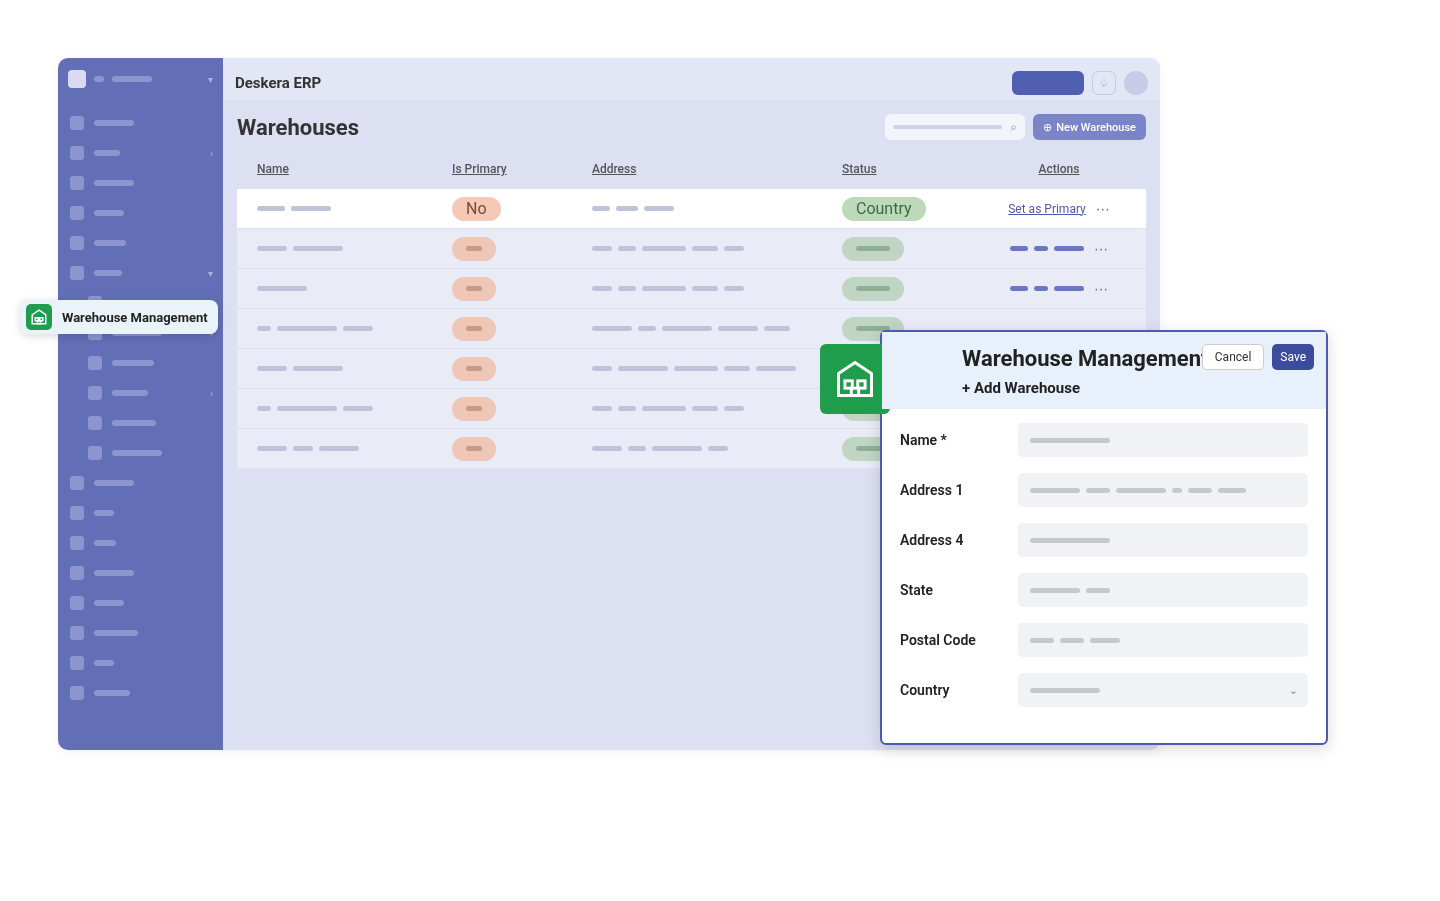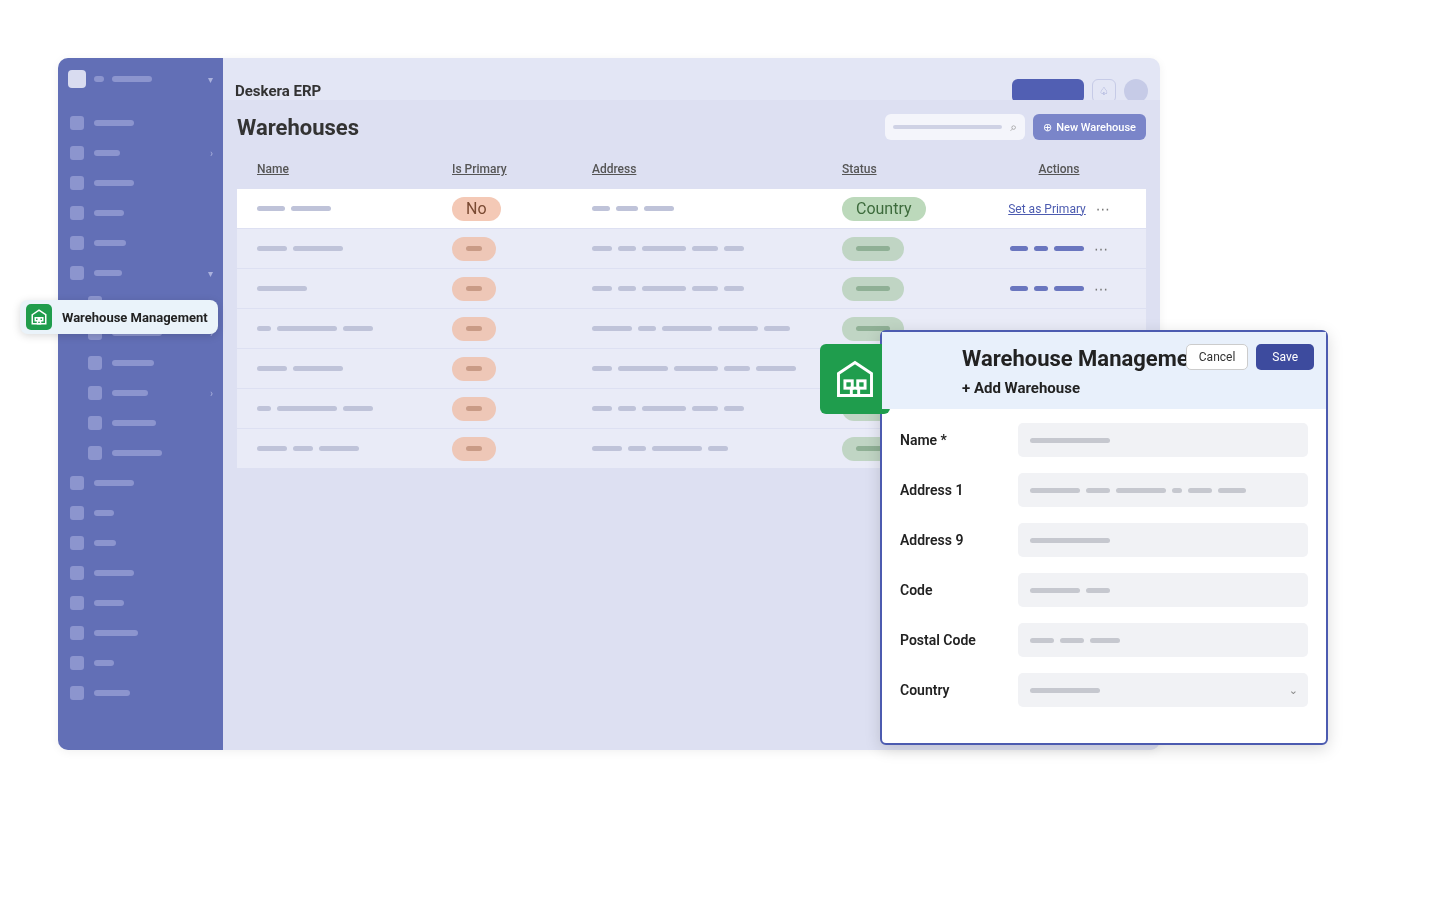--- a/index.html
+++ b/index.html
@@ -65,21 +65,21 @@
   position: absolute;
   right: 10px;
   color: #aab1dd;
   font-size: 10px;
 }
 .sidebar-sub .sidebar-icon { margin-left: 18px; }
 
 
 .topbar {
   position: absolute;
-  left: 165px; right: 0; top: 12px;
+  left: 165px; right: 0; top: 4px;
   height: 42px;
   background: #e3e6f5;
   display: flex;
   align-items: center;
   padding: 0 12px;
 }
 .topbar-title {
   font-size: 15px;
   font-weight: 700;
   color: #333;
@@ -300,21 +300,21 @@
   border-radius: 5px;
   padding: 5px 12px;
   font-size: 12px;
   color: #333;
 }
 .btn-save {
   background: #3d4b9e;
   color: #fff;
   border: none;
   border-radius: 5px;
-  padding: 5px 16px;
+  padding: 5px 8px;
   font-size: 12px;
 }
 .modal-body {
   padding: 14px 18px 20px 18px;
 }
 .form-row {
   display: flex;
   align-items: center;
   margin-bottom: 16px;
   gap: 12px;
@@ -679,27 +679,27 @@
       <div class="form-input">
           <div class="ph" style="width:50px"></div>
           <div class="ph" style="width:24px"></div>
           <div class="ph" style="width:50px"></div>
           <div class="ph" style="width:10px"></div>
           <div class="ph" style="width:24px"></div>
           <div class="ph" style="width:28px"></div>
         </div>
     </div>
     <div class="form-row">
-      <div class="form-label">Address 9</div>
+      <div class="form-label">Address 4</div>
       <div class="form-input">
           <div class="ph" style="width:80px"></div>
         </div>
     </div>
     <div class="form-row">
-      <div class="form-label">Code</div>
+      <div class="form-label">State</div>
       <div class="form-input">
           <div class="ph" style="width:50px"></div>
           <div class="ph" style="width:24px"></div>
         </div>
     </div>
     <div class="form-row">
       <div class="form-label">Postal Code</div>
       <div class="form-input">
           <div class="ph" style="width:24px"></div>
           <div class="ph" style="width:24px"></div>

